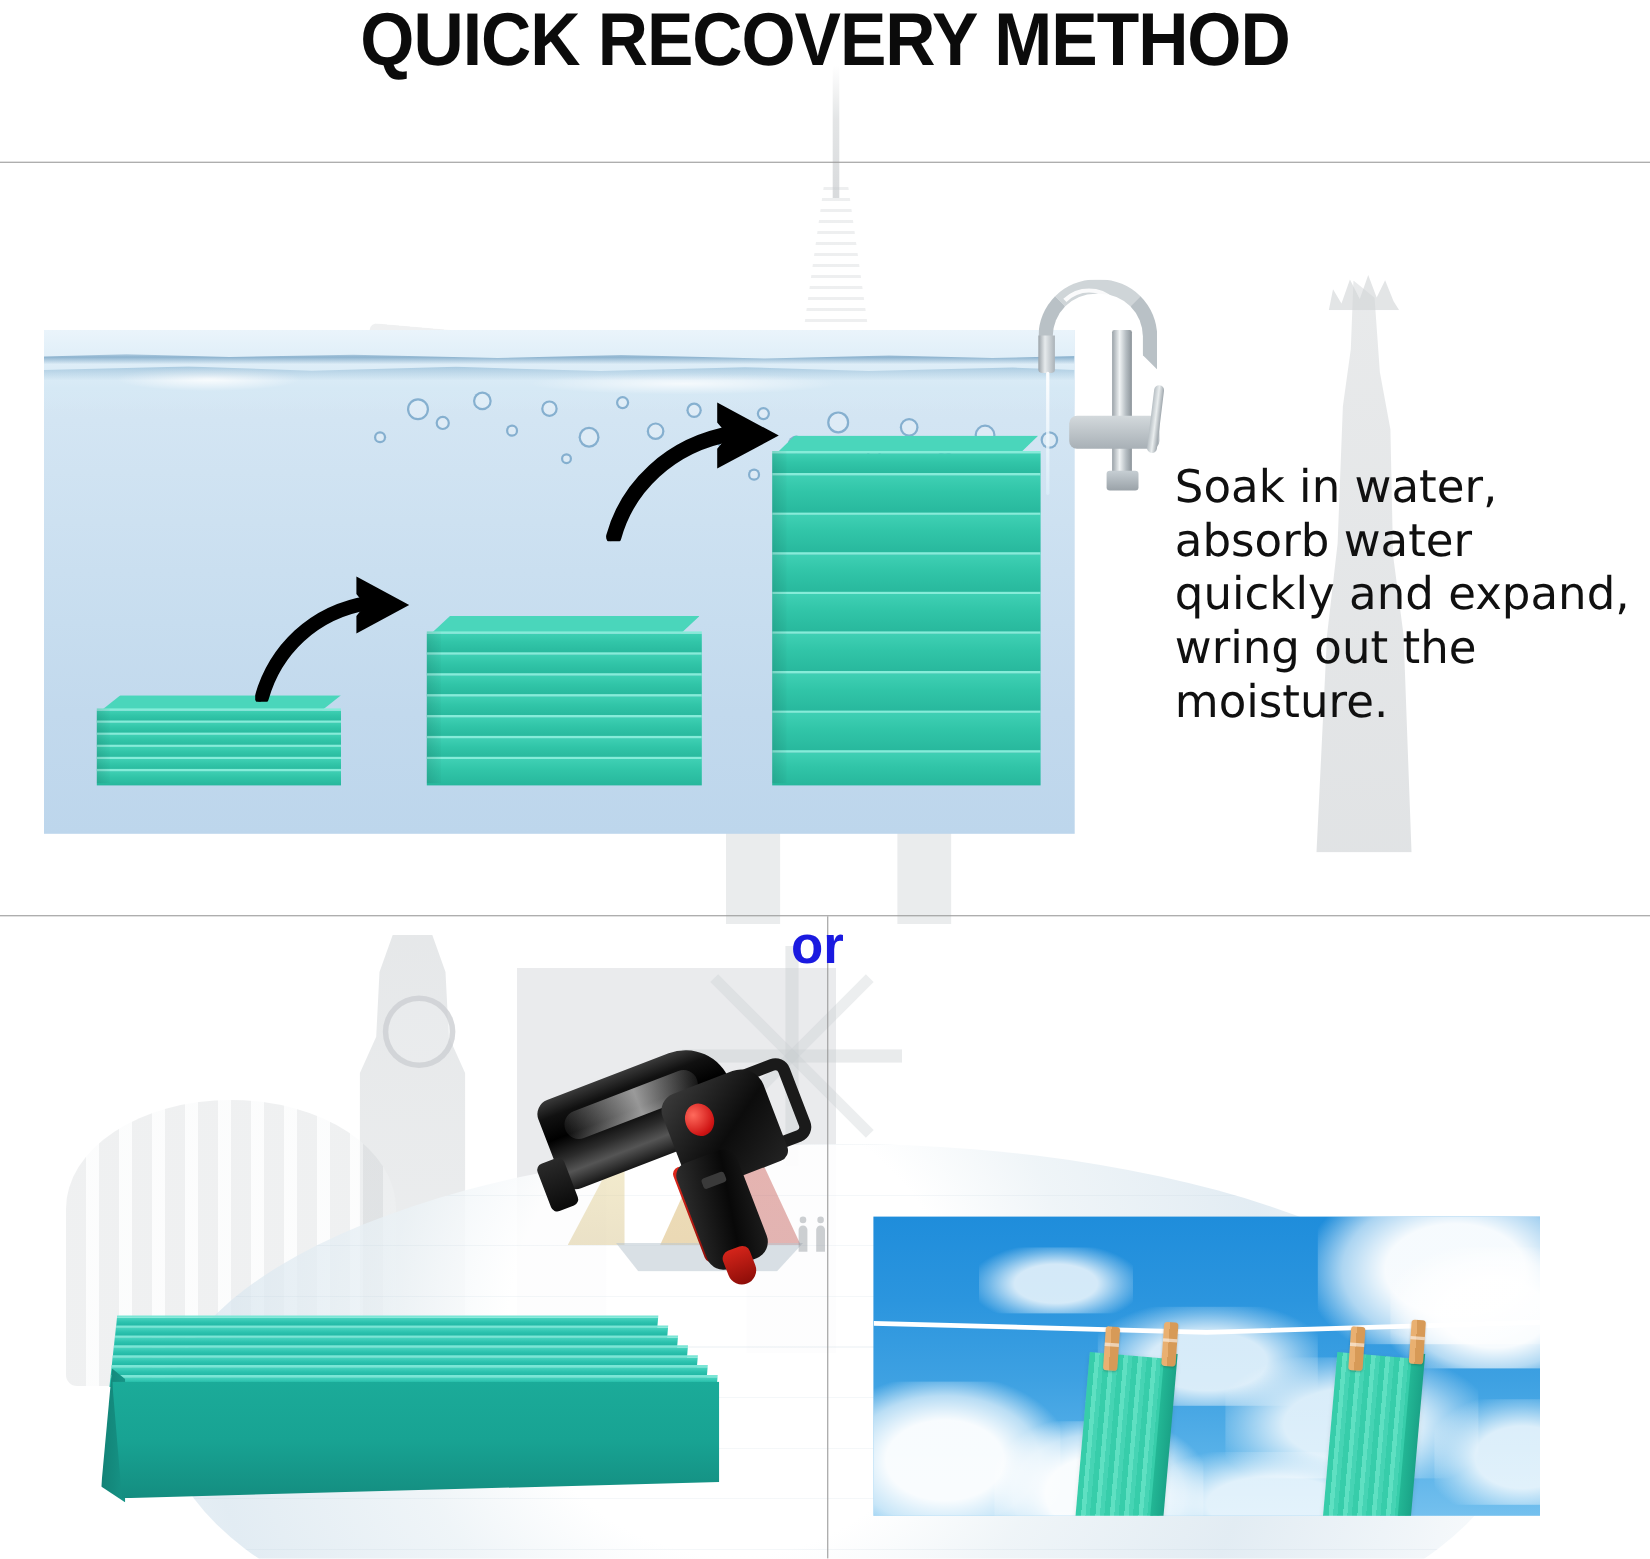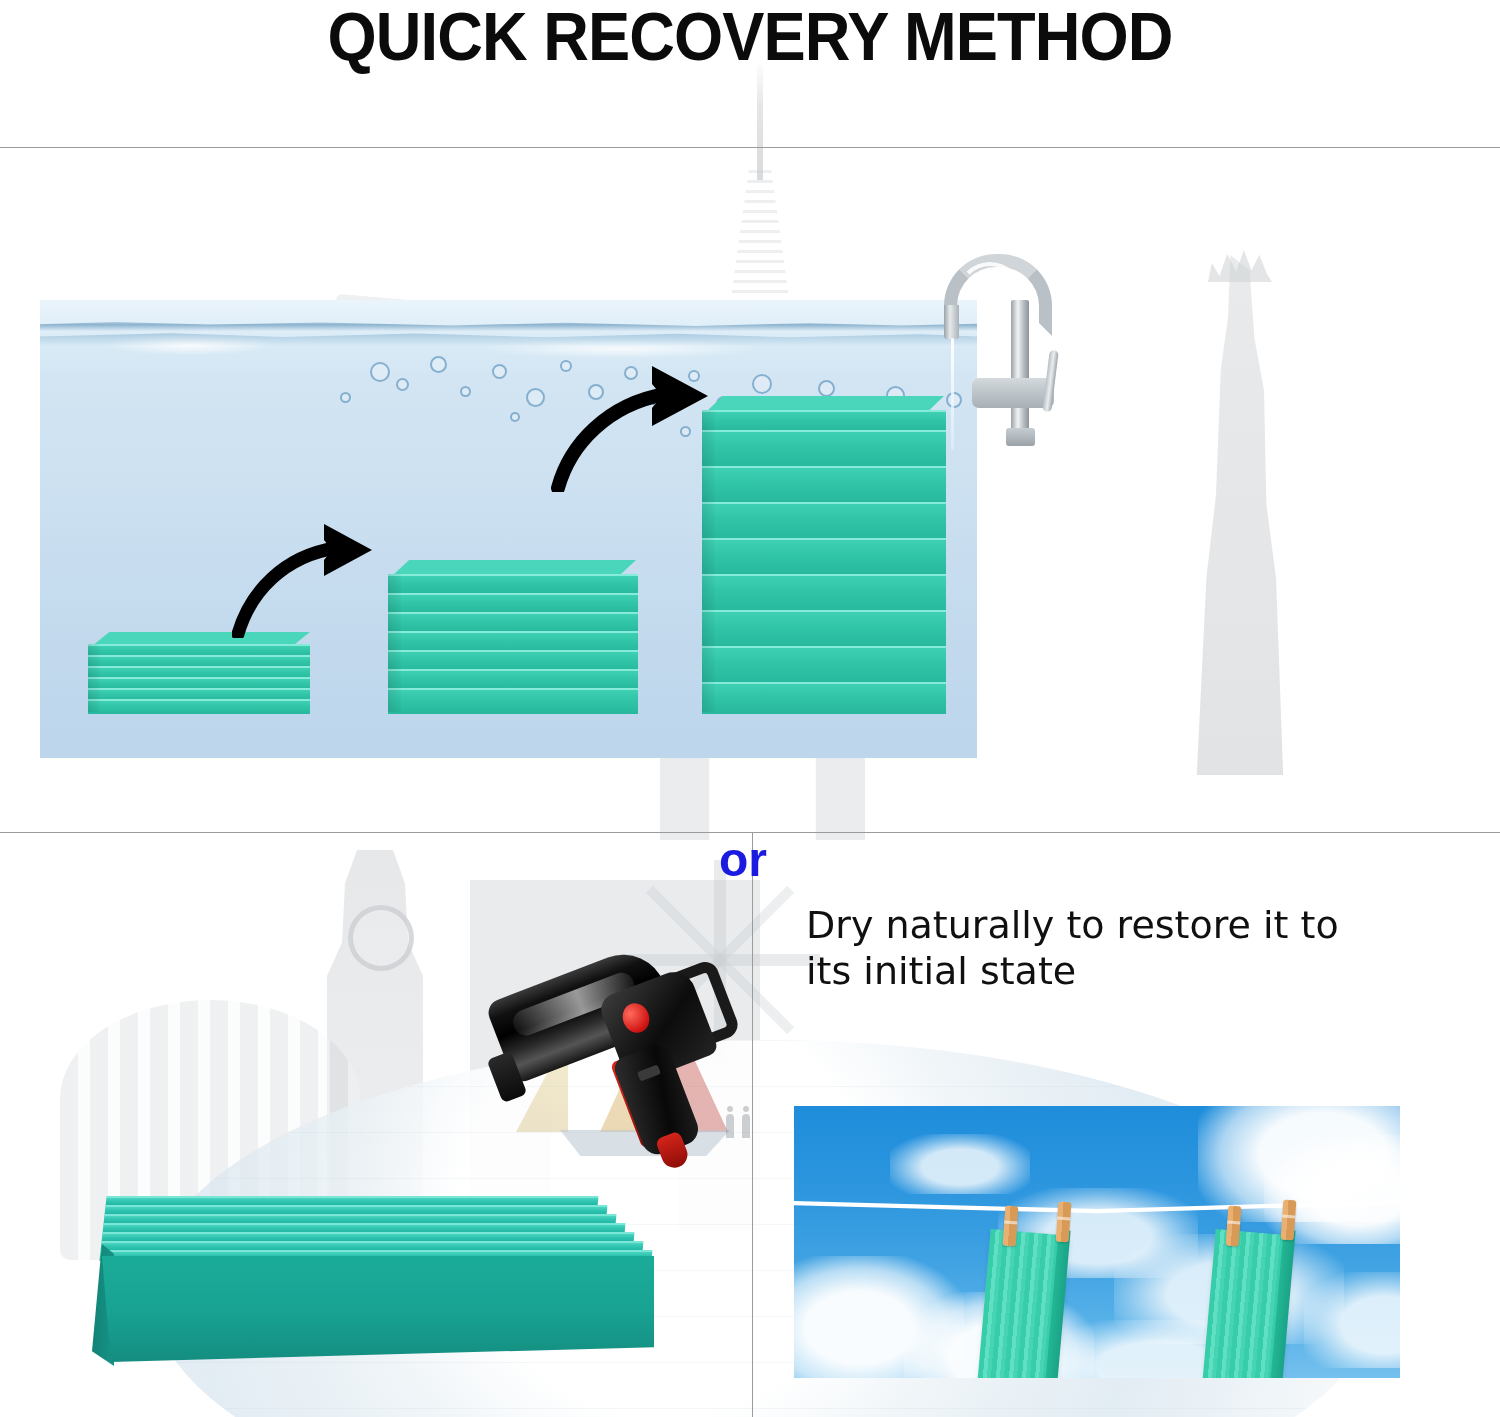--- a/index.html
+++ b/index.html
@@ -679,25 +679,25 @@
     <div class="faucet-arc" style="left:944px; top:254px; width:82px; height:56px;"></div>
     <div class="faucet-arc-hl" style="left:957px; top:262px; width:58px; height:42px;"></div>
     <div class="faucet-spout" style="left:944px; top:305px; height:34px;"></div>
     <div class="faucet-col" style="left:1011px; top:300px; height:142px;"></div>
     <div class="faucet-base" style="left:1006px; top:428px; width:29px; height:18px;"></div>
     <div class="faucet-handle" style="left:972px; top:378px; width:82px; height:30px;"></div>
     <div class="faucet-lever" style="left:1046px; top:350px; height:62px; transform:rotate(7deg);"></div>
     <div class="water-stream" style="left:951px; top:338px; height:112px;"></div>
   </div>
 
+  <div class="caption-right">Soak in water, absorb water quickly and expand, wring out the moisture.</div>
 
   <div class="or-label">or</div>
 
 
-  <div class="caption-br">Dry naturally to restore it to its initial state</div>
 
   <div class="dryer">
     <div class="dryer-barrel"></div>
     <div class="dryer-barrel-hl"></div>
     <div class="dryer-nozzle"></div>
     <div class="dryer-loop"></div>
     <div class="dryer-body"></div>
     <div class="dryer-button"></div>
     <div class="dryer-handle-red"></div>
     <div class="dryer-handle"></div>

